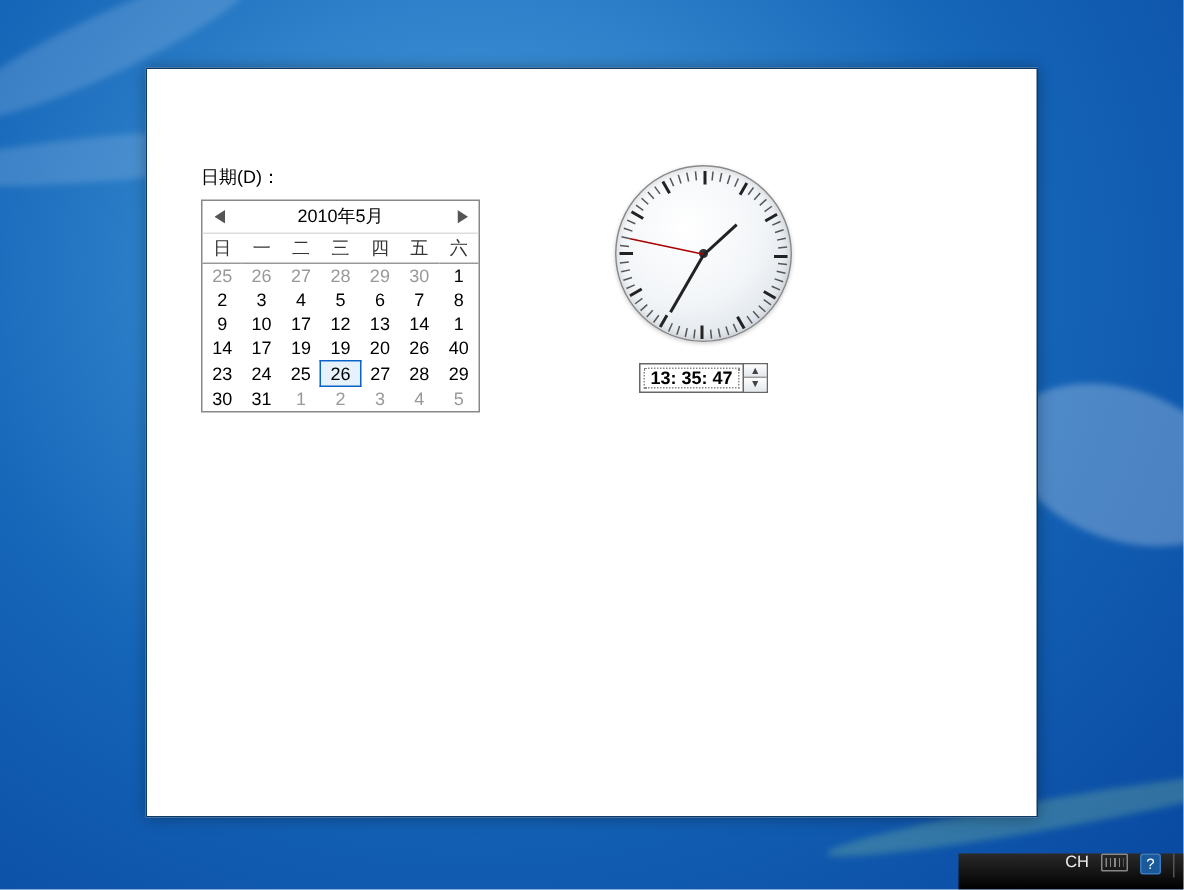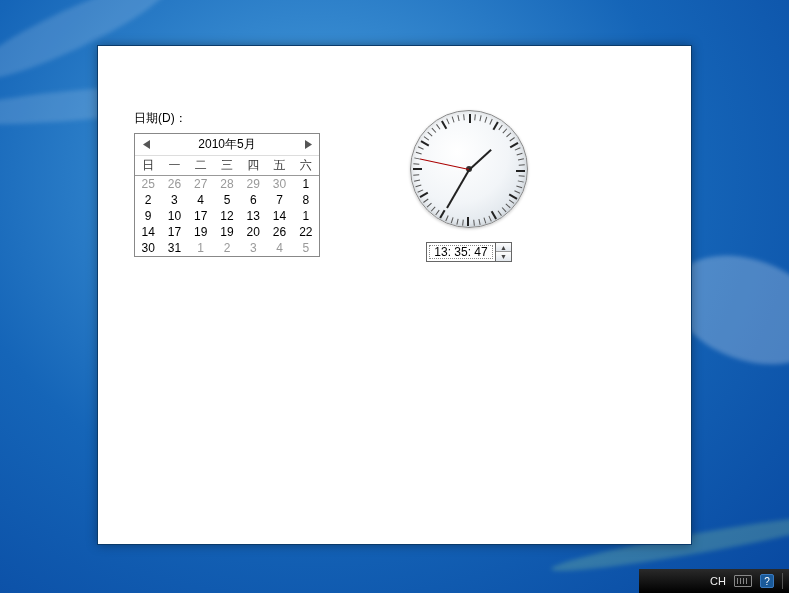--- a/index.html
+++ b/index.html
@@ -76,40 +76,40 @@
     box-shadow: inset 0 0 6px rgba(0,0,0,0.15), 0 1px 3px rgba(0,0,0,0.2);
   }
   .tick { position:absolute; left:50%; top:3px; width:1px; height:6px; background:#555; transform-origin: 0 56px;}
   .tick.major{width:2px;height:9px;background:#222;}
   .hand{position:absolute;left:50%;top:50%;transform-origin:left center;background:#222;height:2px;}
   .hand.hour{width:30px;}
   .hand.min{width:44px;}
   .hand.sec{width:50px;background:#a00;height:1px;}
   .pivot{position:absolute;left:50%;top:50%;width:6px;height:6px;margin:-3px;background:#333;border-radius:50%;}
   .time-box{display:flex;align-items:center;}
-  .time-input{width:70px;height:20px;border:1px solid #666;background:#fff;text-align:center;font-family:inherit;font-size:12px;outline:1px dotted #888;outline-offset:-4px;}
+  .time-input{width:70px;height:20px;border:1px solid #666;background:#fff;text-align:center;font-family:inherit;font-size:12px;outline:1px dotted #888;outline-offset:-4px;font-weight:bold;}
   .spinner{display:flex;flex-direction:column;border:1px solid #666;border-left:none;}
   .spin{width:15px;height:9px;background:linear-gradient(#fdfdfd,#e3e8ee);display:flex;align-items:center;justify-content:center;cursor:pointer;font-size:7px;color:#444;border-bottom:1px solid #999;}
   .spin:last-child{border-bottom:none;}
 
   .footer {
     position:absolute;left:0;right:0;bottom:0;height:38px;
     background:linear-gradient(#f2f2f2,#e4e4e4);
     border-top:1px solid #d0d0d0;
     display:flex;align-items:center;justify-content:flex-end;padding:0 12px;
   }
   .next-btn{
     height:22px;padding:0 18px;border:1px solid #3a7abf;
     background:linear-gradient(#f6fbff,#cfe5f6);
     cursor:pointer;font-family:inherit;font-size:12px;color:#000;
     box-shadow:0 0 3px rgba(100,170,240,0.7);
   }
   
   .taskbar{position:absolute;right:0;bottom:0;height:24px;width:150px;
-    background:linear-gradient(#2a2a2a,#000);display:flex;align-items:center;justify-content:flex-end;
+    background:linear-gradient(#2a2a2a,#000);display:flex;justify-content:flex-end;
     gap:8px;padding:0 6px;color:#eee;font-size:11px;}
   .taskbar .sep{width:1px;height:16px;background:#555;}
   .help{width:14px;height:14px;border:1px solid #3a7abf;background:#1a5a9a;color:#fff;
     display:flex;align-items:center;justify-content:center;border-radius:2px;font-size:10px;cursor:pointer;}
   .kbd-icon{width:18px;height:12px;border:1px solid #888;border-radius:1px;position:relative;cursor:pointer;}
   .kbd-icon:before{content:"";position:absolute;inset:2px;background:repeating-linear-gradient(to right,#888 0 1px,transparent 1px 3px);}
 </style>
 </head>
 <body>
 
@@ -180,21 +180,30 @@
                   <td>14</td>
                   <td>1</td>
                 </tr>
                 <tr>
                   <td>14</td>
                   <td>17</td>
                   <td>19</td>
                   <td>19</td>
                   <td>20</td>
                   <td>26</td>
-                  <td>22</td>
+                  <td>40</td>
+                </tr>
+                <tr>
+                  <td>23</td>
+                  <td>24</td>
+                  <td>25</td>
+                  <td class="sel">26</td>
+                  <td>27</td>
+                  <td>28</td>
+                  <td>29</td>
                 </tr>
                 <tr>
                   <td>30</td>
                   <td>31</td>
                   <td class="dim">1</td>
                   <td class="dim">2</td>
                   <td class="dim">3</td>
                   <td class="dim">4</td>
                   <td class="dim">5</td>
                 </tr>

